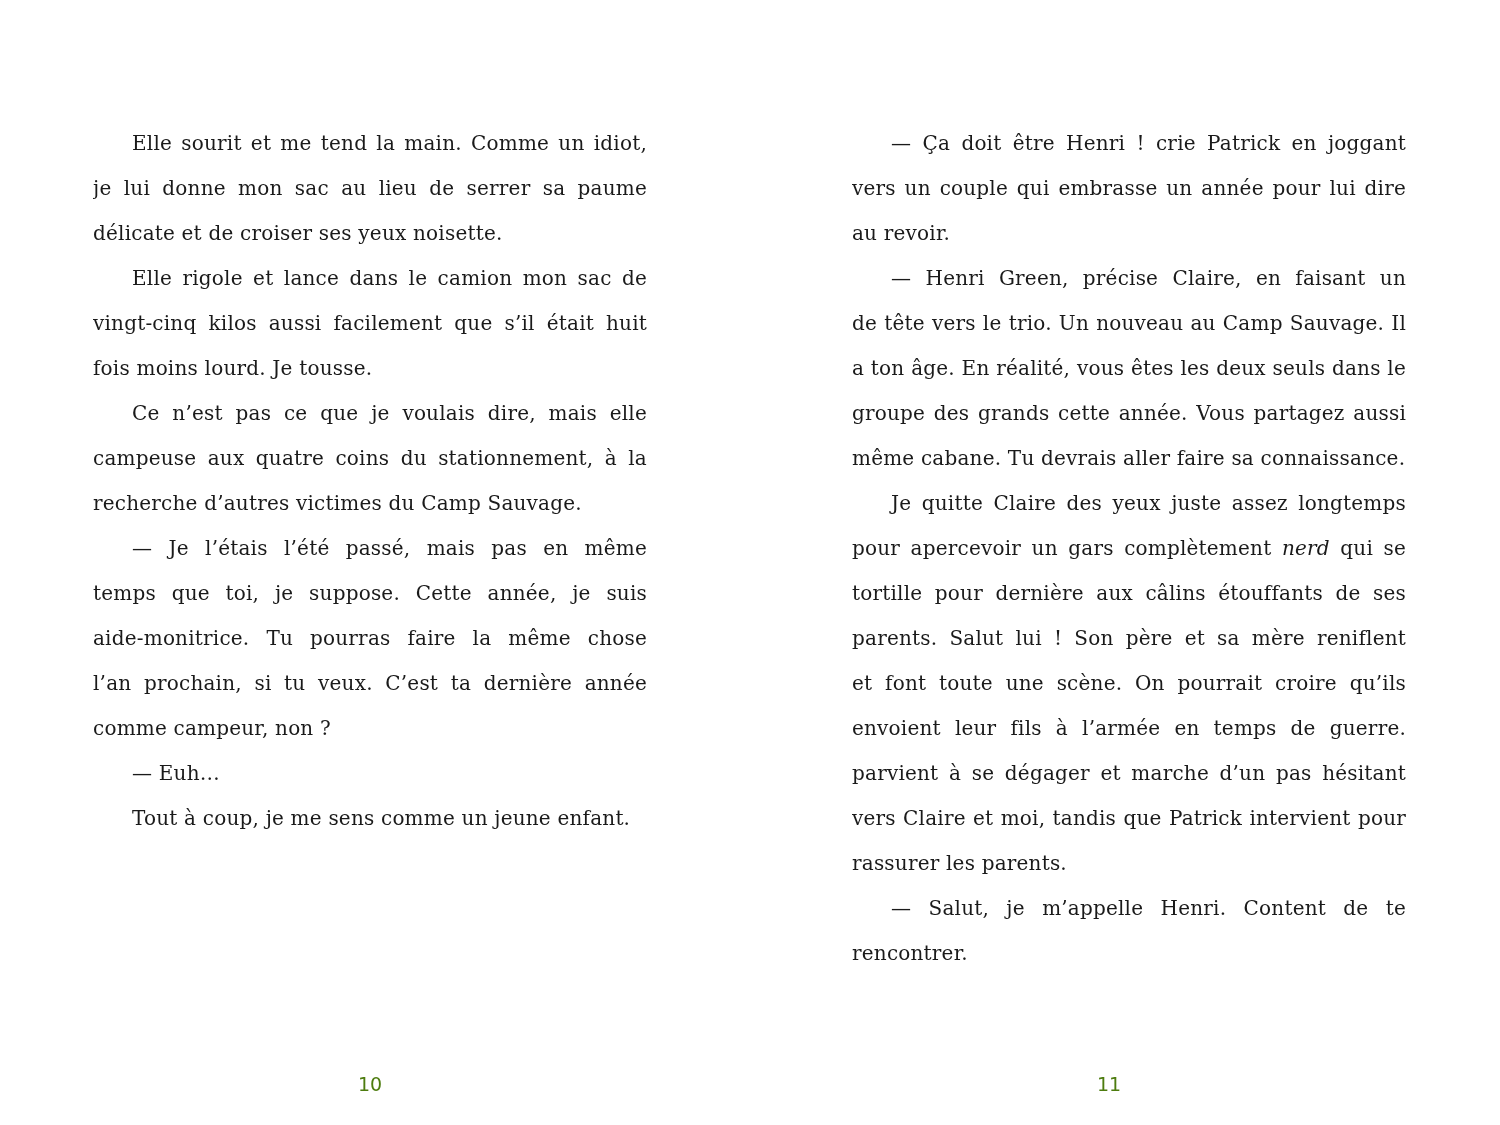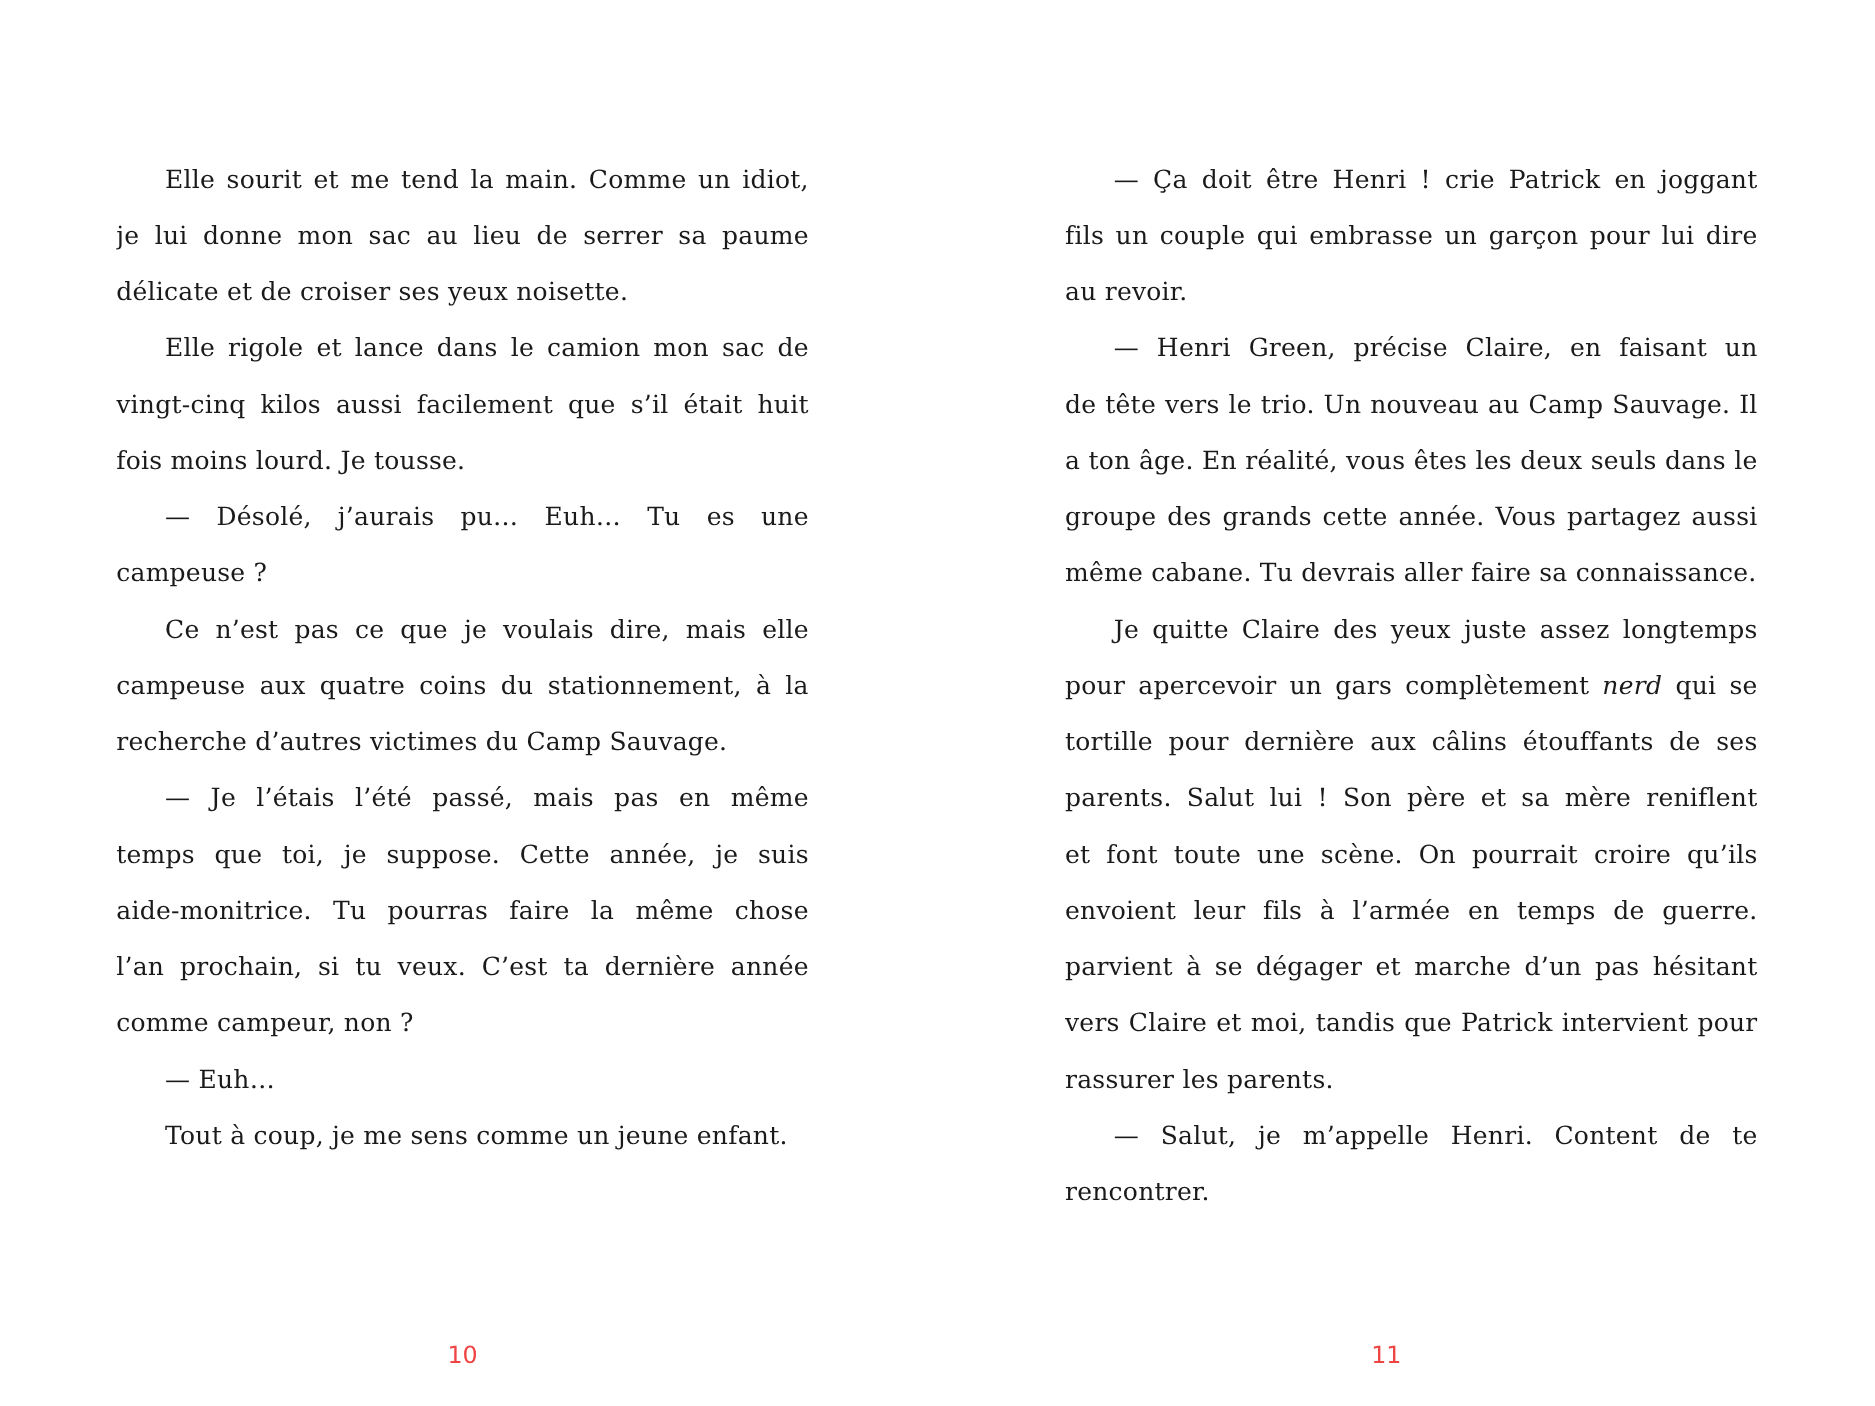--- a/index.html
+++ b/index.html
@@ -46,45 +46,41 @@
 
   .line i { font-style: italic; }
 
   .page-number {
     position: absolute;
     top: 1046px;
     width: 554px;
     text-align: center;
     font-family: "DejaVu Sans", "Liberation Sans", sans-serif;
     font-size: 19px;
-    color: #ef4444;
+    color: #4d7c0f;
   }
   .page-number.left  { left: 93px; }
   .page-number.right { left: 832px; }
 </style>
 </head>
 <body>
 
 <div class="spread">
 
   <section>
     <div class="text-column left" id="left-column">
         <div class="para">
           <div class="line first">Elle sourit et me tend la main. Comme un idiot,</div>
           <div class="line">je lui donne mon sac au lieu de serrer sa paume</div>
           <div class="line last">délicate et de croiser ses yeux noisette.</div>
         </div>
         <div class="para">
           <div class="line first">Elle rigole et lance dans le camion mon sac de</div>
           <div class="line">vingt-cinq kilos aussi facilement que s’il était huit</div>
           <div class="line last">fois moins lourd. Je tousse.</div>
-        </div>
-        <div class="para">
-          <div class="line first">— Désolé, j’aurais pu… Euh… Tu es une</div>
-          <div class="line last">campeuse ?</div>
         </div>
         <div class="para">
           <div class="line first">Ce n’est pas ce que je voulais dire, mais elle</div>
           <div class="line">campeuse aux quatre coins du stationnement, à la</div>
           <div class="line last">recherche d’autres victimes du Camp Sauvage.</div>
         </div>
         <div class="para">
           <div class="line first">— Je l’étais l’été passé, mais pas en même</div>
           <div class="line">temps que toi, je suppose. Cette année, je suis</div>
           <div class="line">aide-monitrice. Tu pourras faire la même chose</div>
@@ -98,21 +94,21 @@
           <div class="line first last">Tout à coup, je me sens comme un jeune enfant.</div>
         </div>
       </div>
     <div class="page-number left">10</div>
   </section>
 
   <section>
     <div class="text-column right" id="right-column">
         <div class="para">
           <div class="line first">— Ça doit être Henri ! crie Patrick en joggant</div>
-          <div class="line">fils un couple qui embrasse un garçon pour lui dire</div>
+          <div class="line">vers un couple qui embrasse un année pour lui dire</div>
           <div class="line last">au revoir.</div>
         </div>
         <div class="para">
           <div class="line first">— Henri Green, précise Claire, en faisant un signe</div>
           <div class="line">de tête vers le trio. Un nouveau au Camp Sauvage. Il</div>
           <div class="line">a ton âge. En réalité, vous êtes les deux seuls dans le</div>
           <div class="line">groupe des grands cette année. Vous partagez aussi la</div>
           <div class="line last">même cabane. Tu devrais aller faire sa connaissance.</div>
         </div>
         <div class="para">

